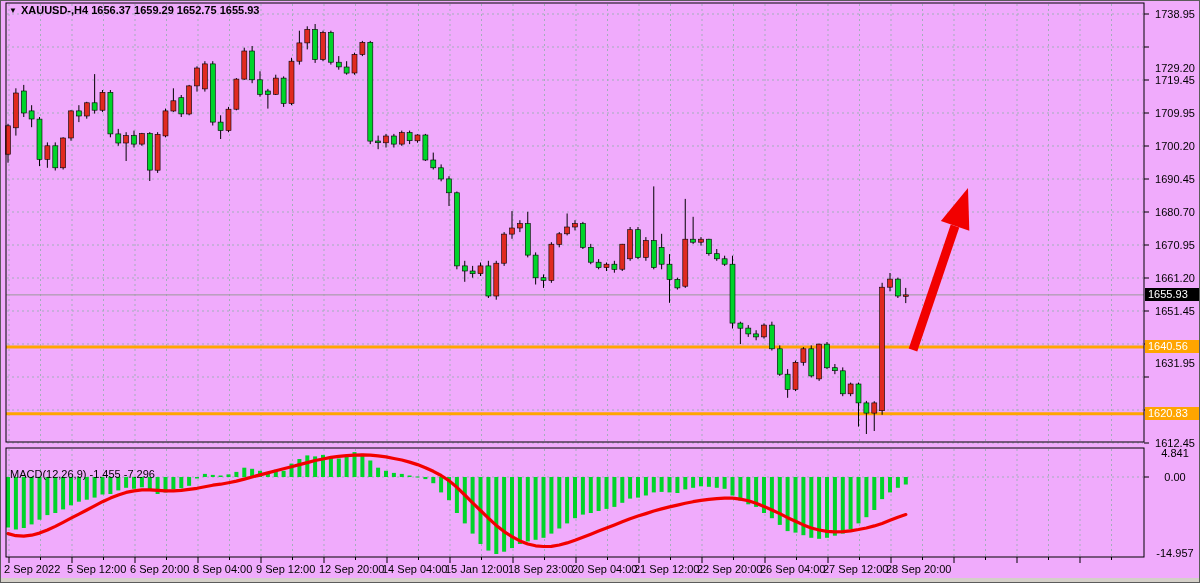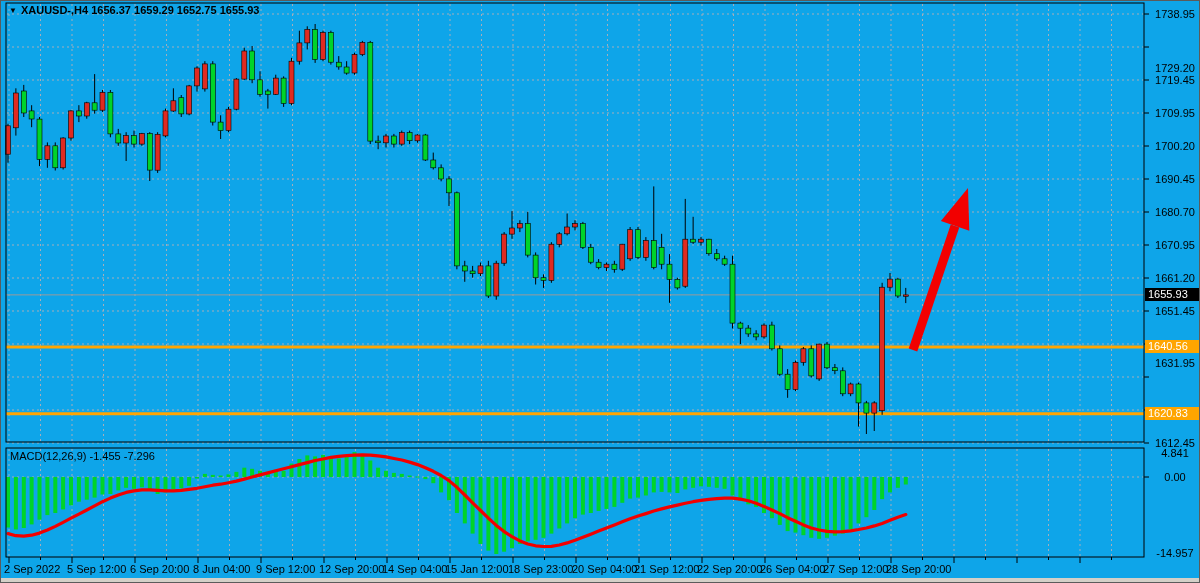--- a/index.html
+++ b/index.html
@@ -1,26 +1,26 @@
 <!DOCTYPE html>
 <html><head>
 <meta charset="utf-8">
 <style>
   html,body{margin:0;padding:0;background:#d4d0c8;}
   #screen{
-    position:relative;width:1200px;height:583px;background:#0ea5e9;
+    position:relative;width:1200px;height:583px;background:#f0abfc;
     border:1px solid #5b5b5b;box-sizing:border-box;overflow:hidden;
     font-family:"Liberation Sans","DejaVu Sans",sans-serif;
     -webkit-font-smoothing:none;
   }
   #chart-svg{position:absolute;left:0;top:0;z-index:1;}
   .txt{position:absolute;z-index:3;color:#000;font-size:11px;line-height:13px;white-space:nowrap;}
   #symbol-line{top:3px;left:8px;font-weight:bold;}
   #symbol-line .tri{display:inline-block;font-size:8px;transform:translateY(-1px);margin-right:4px;}
-  #macd-line{top:449px;left:9px;}
+  #macd-line{top:467px;left:9px;}
   .pricelabel{left:1149px;width:50px;text-align:center;}
   .timelabel{top:562px;}
   .badge{
     position:absolute;left:1144px;z-index:4;width:54px;height:13px;line-height:13px;
     color:#fff;font-size:11px;padding-left:3px;
   }
   #bottom-strip{position:absolute;left:0;top:577px;width:100%;height:5px;background:#d4d0c8;z-index:5;}
 </style>
 </head>
 <body>
@@ -541,21 +541,21 @@
       <div class="txt pricelabel" style="top:238px;">1670.95</div>
       <div class="txt pricelabel" style="top:271px;">1661.20</div>
       <div class="txt pricelabel" style="top:304px;">1651.45</div>
       <div class="txt pricelabel" style="top:356px;">1631.95</div>
       <div class="txt pricelabel" style="top:436px;">1612.45</div>
     </div>
   <div id="time-axis">
       <div class="txt timelabel" style="left:3px;">2 Sep 2022</div>
       <div class="txt timelabel" style="left:66px;">5 Sep 12:00</div>
       <div class="txt timelabel" style="left:129px;">6 Sep 20:00</div>
-      <div class="txt timelabel" style="left:192px;">8 Jun 04:00</div>
+      <div class="txt timelabel" style="left:192px;">8 Sep 04:00</div>
       <div class="txt timelabel" style="left:255px;">9 Sep 12:00</div>
       <div class="txt timelabel" style="left:318px;">12 Sep 20:00</div>
       <div class="txt timelabel" style="left:381px;">14 Sep 04:00</div>
       <div class="txt timelabel" style="left:444px;">15 Jan 12:00</div>
       <div class="txt timelabel" style="left:507px;">18 Sep 23:00</div>
       <div class="txt timelabel" style="left:544px;padding-left:27px;">20 Sep 04:00</div>
       <div class="txt timelabel" style="left:633px;">21 Sep 12:00</div>
       <div class="txt timelabel" style="left:696px;">22 Sep 20:00</div>
       <div class="txt timelabel" style="left:759px;">26 Sep 04:00</div>
       <div class="txt timelabel" style="left:822px;">27 Sep 12:00</div>

